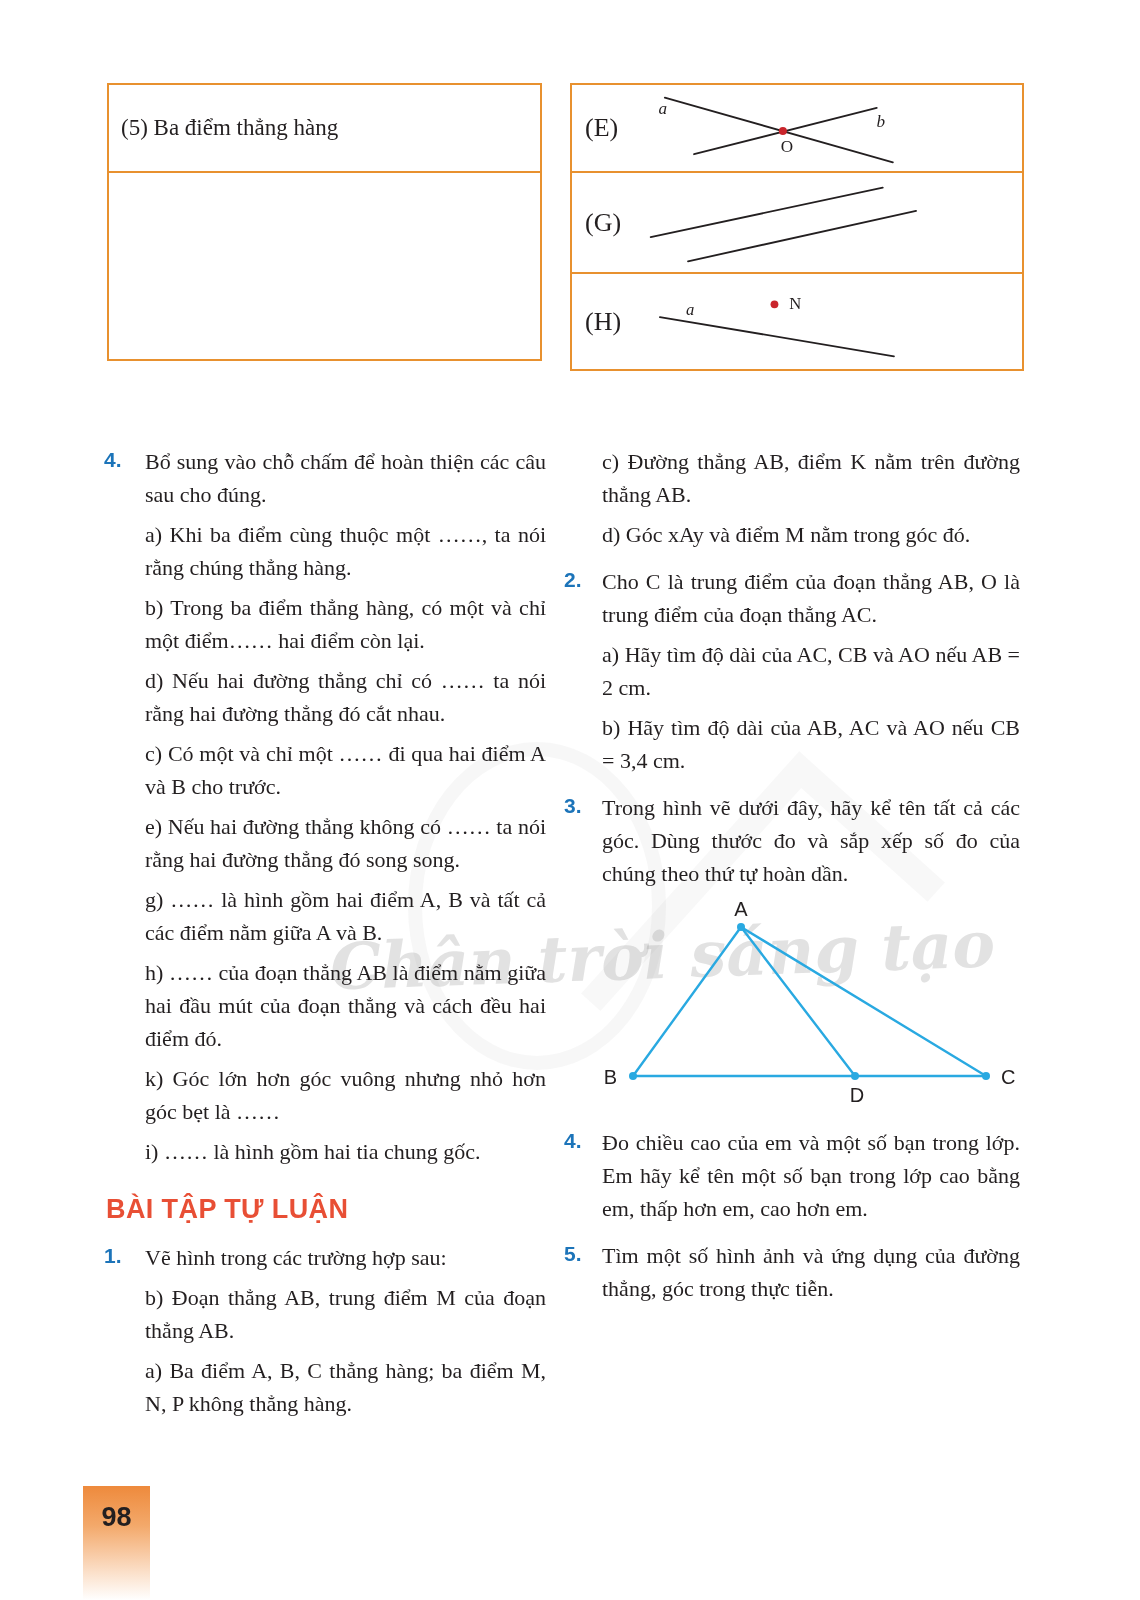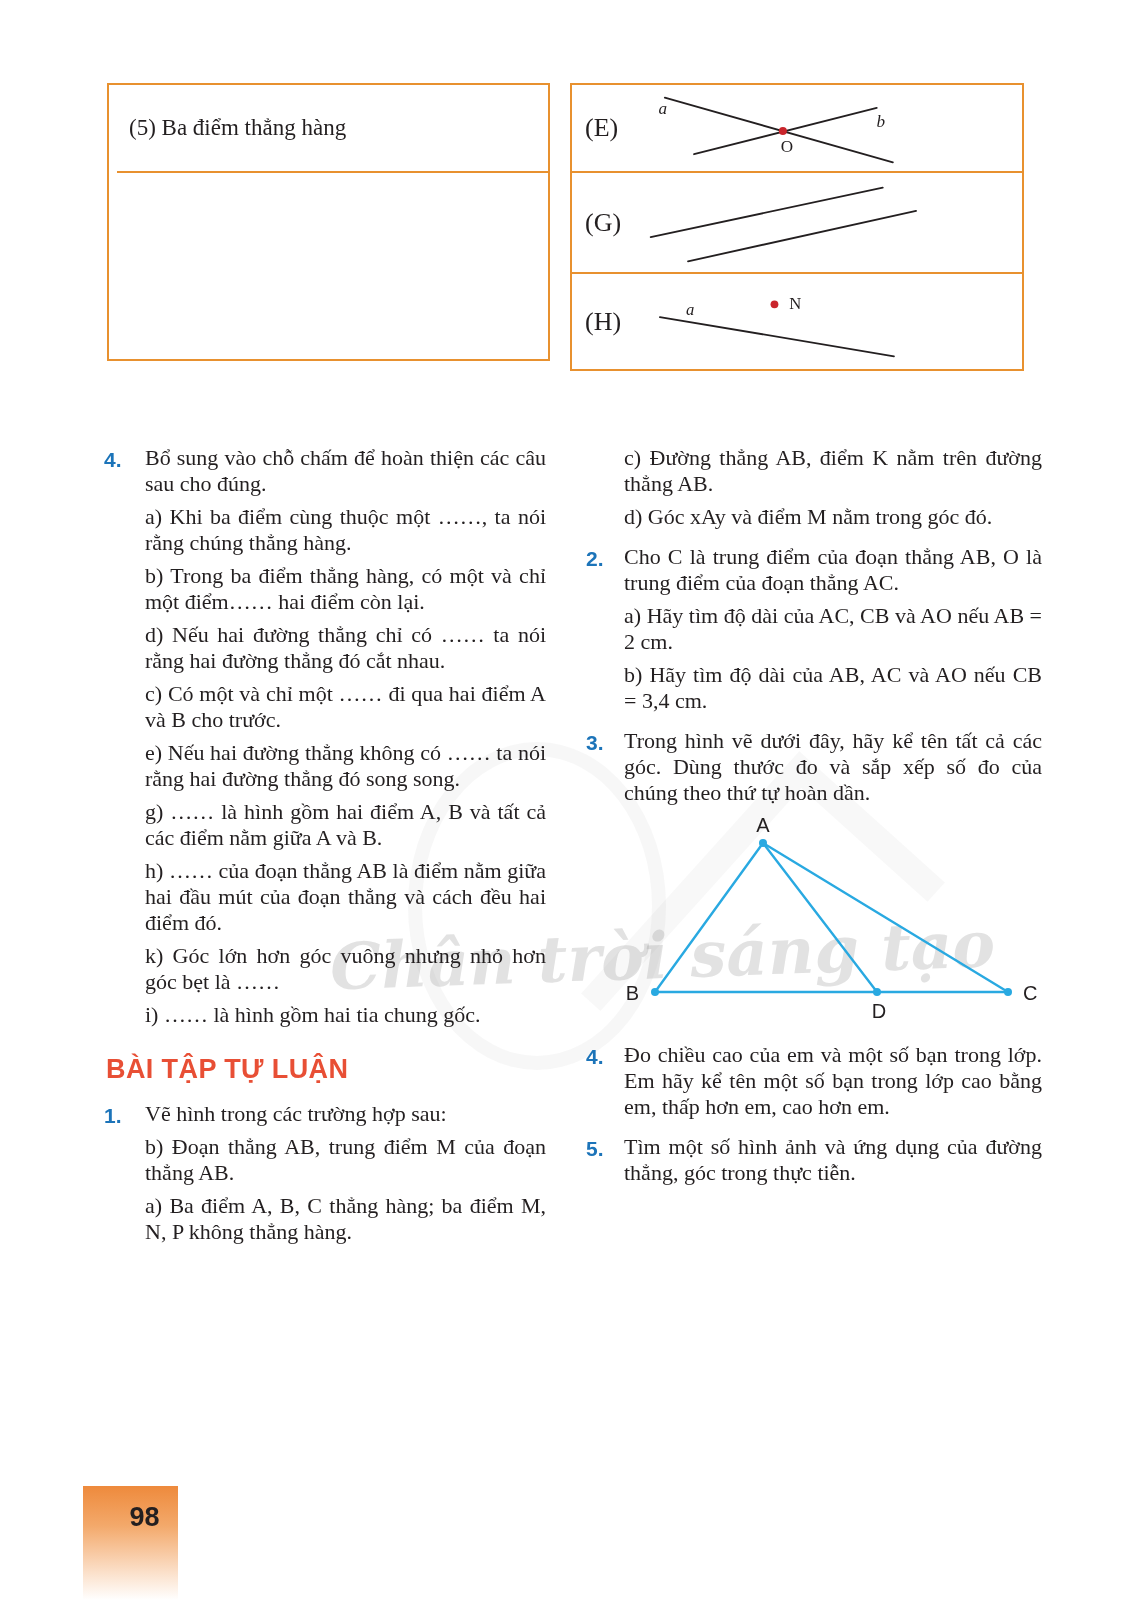--- a/index.html
+++ b/index.html
@@ -17,68 +17,67 @@
     position:absolute;left:408px;top:742px;width:230px;height:300px;z-index:0;
     border:14px solid rgba(120,120,120,0.06);border-radius:50%;
   }
   .wm-chevron{
     position:absolute;left:600px;top:840px;width:300px;height:170px;z-index:0;
     border:26px solid rgba(120,120,120,0.05);border-bottom:none;border-left:none;
     transform:rotate(-48deg);
   }
   
   .mbox{position:absolute;border:2px solid #E8912F;background:transparent;z-index:1;}
-  .mbox-left{left:107px;top:83px;width:431px;height:274px;display:flex;flex-direction:column;padding-left:8px;}
+  .mbox-left{left:107px;top:83px;width:431px;height:274px;display:flex;flex-direction:column;}
   .mbox-left .cell{display:flex;align-items:center;padding-left:12px;font-size:23px;}
   .mbox-left .cell-top{height:86px;border-bottom:2px solid #E8912F;flex:none;}
   .mbox-left .cell-bottom{flex:1;}
   .mbox-right{left:570px;top:83px;width:450px;height:284px;display:flex;flex-direction:column;}
   .mrow{position:relative;flex:none;}
   .mrow-e{height:86px;border-bottom:2px solid #E8912F;}
   .mrow-g{height:99px;border-bottom:2px solid #E8912F;}
   .mrow-h{flex:1;}
   .mkey{
     position:absolute;left:13px;top:50%;transform:translateY(-50%);
     font-size:26px;z-index:2;
   }
   .mrow svg{position:absolute;left:0;top:0;width:100%;height:100%;}
   .diag-line{stroke:#231F20;stroke-width:1.8;stroke-linecap:round;}
   .diag-label{font-family:"Liberation Serif",serif;font-size:17px;fill:#231F20;}
   .diag-label-i{font-style:italic;}
   .diag-dot{fill:#C9252C;}
   
   .col{position:absolute;top:445px;z-index:1;}
   .col-left{left:104px;width:442px;}
-  .col-right{left:586px;width:456px;}
+  .col-right{left:564px;width:456px;}
   .q{display:flex;margin-top:14px;}
   .q:first-child{margin-top:0;}
   .qnum{
     flex:none;width:41px;font-family:"Liberation Sans",sans-serif;
     font-weight:bold;font-size:21px;color:#1C74B9;padding-top:3px;
   }
   .col-right .qnum{width:38px;}
   .qbody{flex:1;min-width:0;}
-  .qbody p{margin:0 0 7px 0;font-size:22px;line-height:26px;text-align:justify;}
+  .qbody p{margin:0 0 7px 0;font-size:22px;line-height:33px;text-align:justify;}
   .qbody p:last-child{margin-bottom:0;}
   .essay-heading{
     font-family:"Liberation Sans",sans-serif;font-weight:bold;font-size:27px;
     color:#E84F35;letter-spacing:0.4px;margin:26px 0 16px 2px;
   }
   
   .fig-triangle{position:relative;height:216px;margin-top:6px;}
   .fig-triangle svg{position:absolute;left:25px;top:0;}
   .tri-line{stroke:#29A9E1;stroke-width:2.4;stroke-linecap:round;fill:none;}
   .tri-dot{fill:#29A9E1;}
   .tri-label{font-family:"Liberation Sans",sans-serif;font-size:20px;fill:#231F20;}
   
   .page-badge{
     position:absolute;left:83px;top:1486px;width:67px;height:114px;z-index:1;
     background:linear-gradient(180deg,#EE8A3C 0%,#F3A96B 35%,#FBDFC8 75%,#ffffff 100%);
     text-align:center;
-    padding-left:28px;
   }
   .page-badge span{
     display:inline-block;margin-top:16px;font-family:"Liberation Sans",sans-serif;
     font-weight:bold;font-size:27px;color:#231F20;
   }
 </style>
 </head>
 <body>
 
 <div class="wm-arc"></div>

